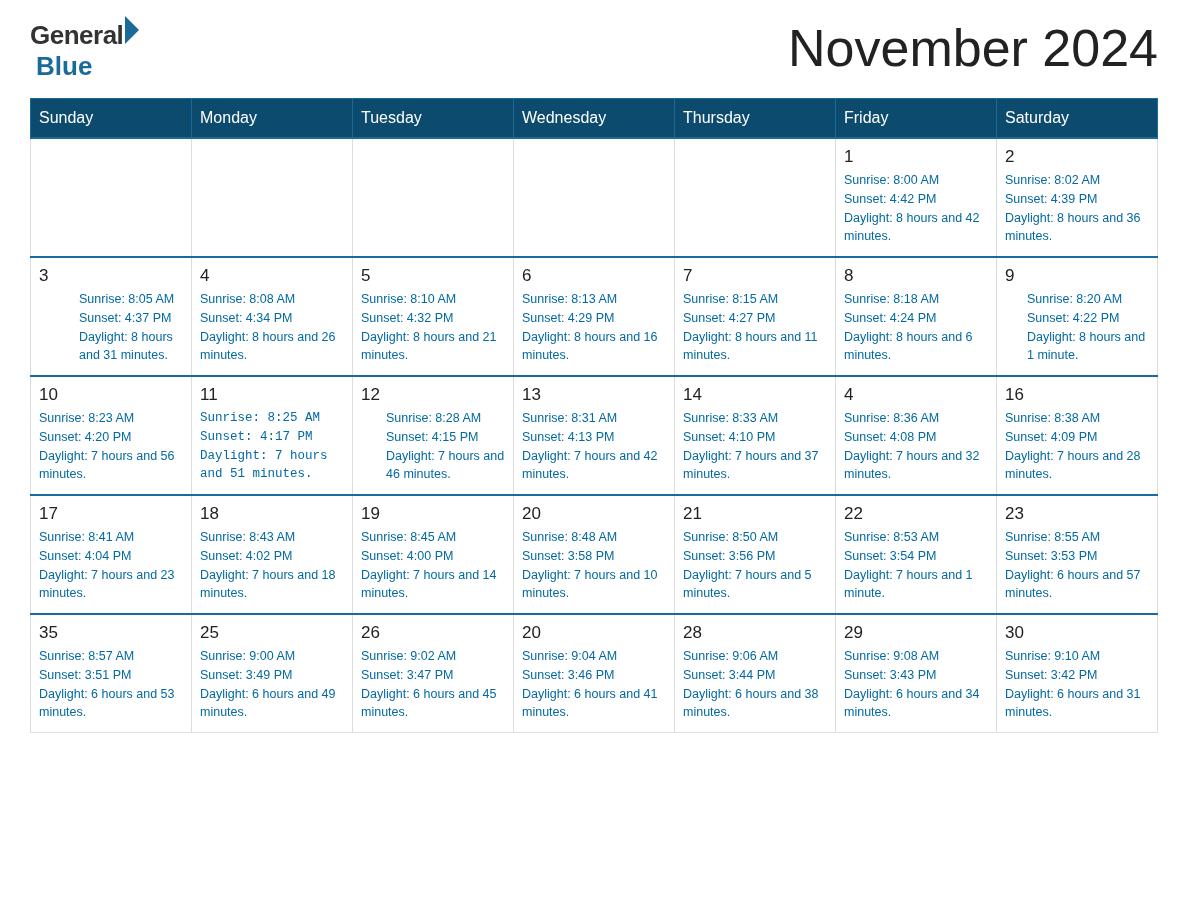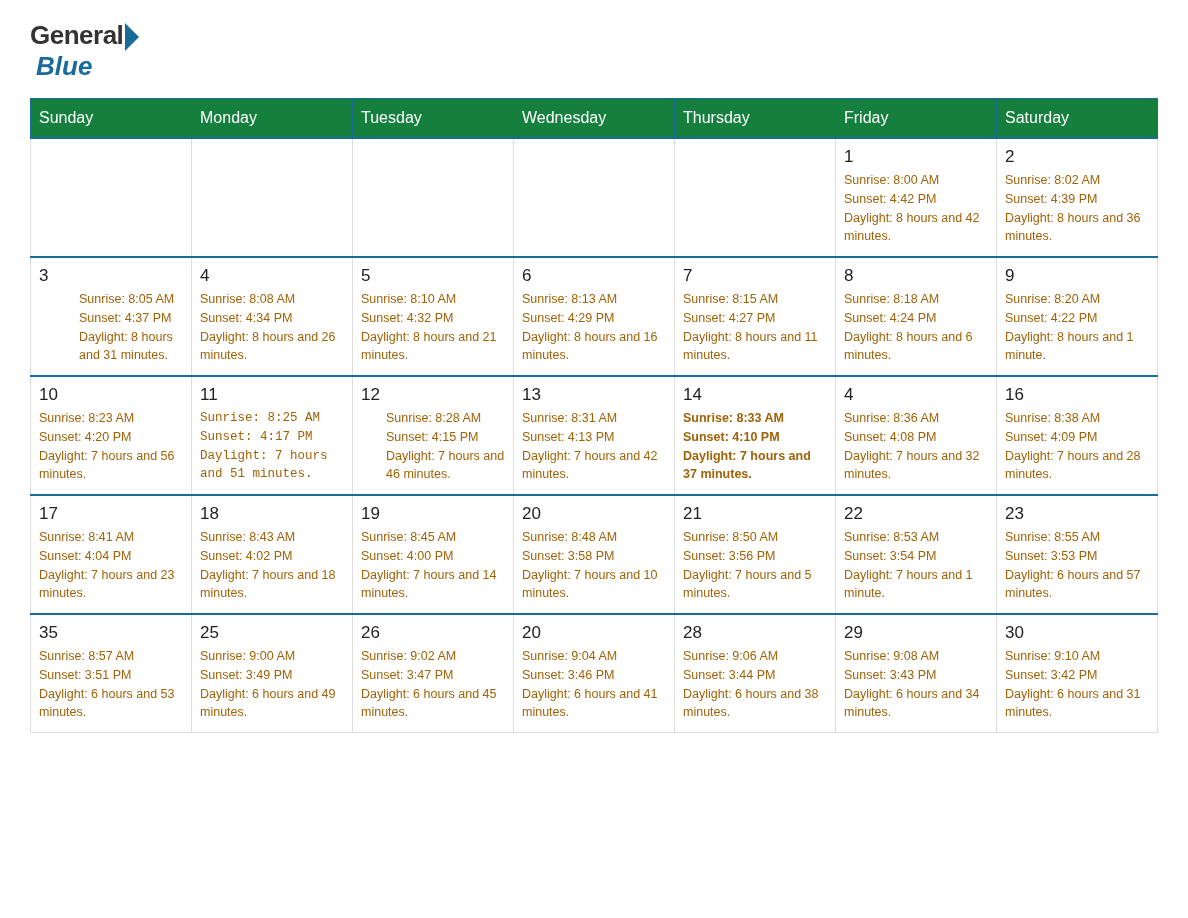--- a/index.html
+++ b/index.html
@@ -17,21 +17,21 @@
       align-items: flex-start;
       margin-bottom: 16px;
     }
     .logo {
       display: flex;
       flex-direction: column;
       align-items: flex-start;
     }
     .logo-top {
       display: flex;
-      align-items: flex-end;
+      align-items: flex-start;
     }
     .logo-general {
       font-size: 26px;
       font-weight: bold;
       color: #333;
       letter-spacing: -0.5px;
     }
     .logo-arrow {
       width: 0;
       height: 0;
@@ -39,42 +39,41 @@
       border-top: 14px solid transparent;
       border-bottom: 14px solid transparent;
       margin-left: 2px;
       margin-top: -4px;
     }
     .logo-blue {
       font-size: 26px;
       font-weight: bold;
       color: #1a6b9a;
       margin-left: 4px;
-      font-style: italic;
     }
     .title-block {
       text-align: right;
     }
     .month-title {
       font-size: 52px;
       font-weight: 300;
       color: #222;
       line-height: 1.1;
     }
     .location {
       font-size: 22px;
       color: #555;
       margin-top: 4px;
     }
     .calendar {
       width: 100%;
       border-collapse: collapse;
     }
     .calendar thead tr {
-      background-color: #15803d;
+      background-color: #0c4a6e;
     }
     .calendar thead th {
       color: #fff;
       font-size: 16px;
       font-weight: normal;
       padding: 10px 8px;
       text-align: left;
       border: 1px solid #1a6b9a;
     }
     .calendar tbody tr {
@@ -89,41 +88,42 @@
       background: #fff;
     }
     .day-number {
       font-size: 17px;
       color: #222;
       font-weight: normal;
       margin-bottom: 4px;
     }
     .day-info {
       font-size: 12.5px;
-      color: #a16207;
+      color: #0369a1;
       line-height: 1.5;
     }
     .empty-cell {
       background: #f9f9f9;
     }
   </style>
 </head>
 <body>
 
 <div class="header">
   <div class="logo">
     <div class="logo-top">
       <span class="logo-general">General</span>
       <div class="logo-arrow"></div>
     </div>
     <div style="display:flex; align-items:center; margin-left:2px;">
       <span class="logo-blue">Blue</span>
     </div>
   </div>
   <div class="title-block">
+    <div class="month-title">November 2024</div>
   </div>
 </div>
 
 <table class="calendar">
   <thead>
     <tr>
     <th>Sunday</th>
         <th>Monday</th>
         <th>Tuesday</th>
         <th>Wednesday</th>
@@ -184,21 +184,21 @@
 Daylight: 8 hours and 11 minutes.</div>
         </td>
         <td>
           <div class="day-number">8</div>
           <div class="day-info" style="white-space: pre-line;">Sunrise: 8:18 AM
 Sunset: 4:24 PM
 Daylight: 8 hours and 6 minutes.</div>
         </td>
         <td>
           <div class="day-number">9</div>
-          <div class="day-info" style="white-space: pre-line;">Sunrise: 8:20 AM
+          <div class="day-info" style="white-space: pre-line; margin-left: 22px;">Sunrise: 8:20 AM
 Sunset: 4:22 PM
 Daylight: 8 hours and 1 minute.</div>
         </td>
       </tr>
       <tr>
         <td>
           <div class="day-number">10</div>
           <div class="day-info" style="white-space: pre-line;">Sunrise: 8:23 AM
 Sunset: 4:20 PM
 Daylight: 7 hours and 56 minutes.</div>
@@ -216,21 +216,21 @@
 Daylight: 7 hours and 46 minutes.</div>
         </td>
         <td>
           <div class="day-number">13</div>
           <div class="day-info" style="white-space: pre-line;">Sunrise: 8:31 AM
 Sunset: 4:13 PM
 Daylight: 7 hours and 42 minutes.</div>
         </td>
         <td>
           <div class="day-number">14</div>
-          <div class="day-info" style="white-space: pre-line; font-weight: bold;">Sunrise: 8:33 AM
+          <div class="day-info" style="white-space: pre-line;">Sunrise: 8:33 AM
 Sunset: 4:10 PM
 Daylight: 7 hours and 37 minutes.</div>
         </td>
         <td>
           <div class="day-number">4</div>
           <div class="day-info" style="white-space: pre-line;">Sunrise: 8:36 AM
 Sunset: 4:08 PM
 Daylight: 7 hours and 32 minutes.</div>
         </td>
         <td>

